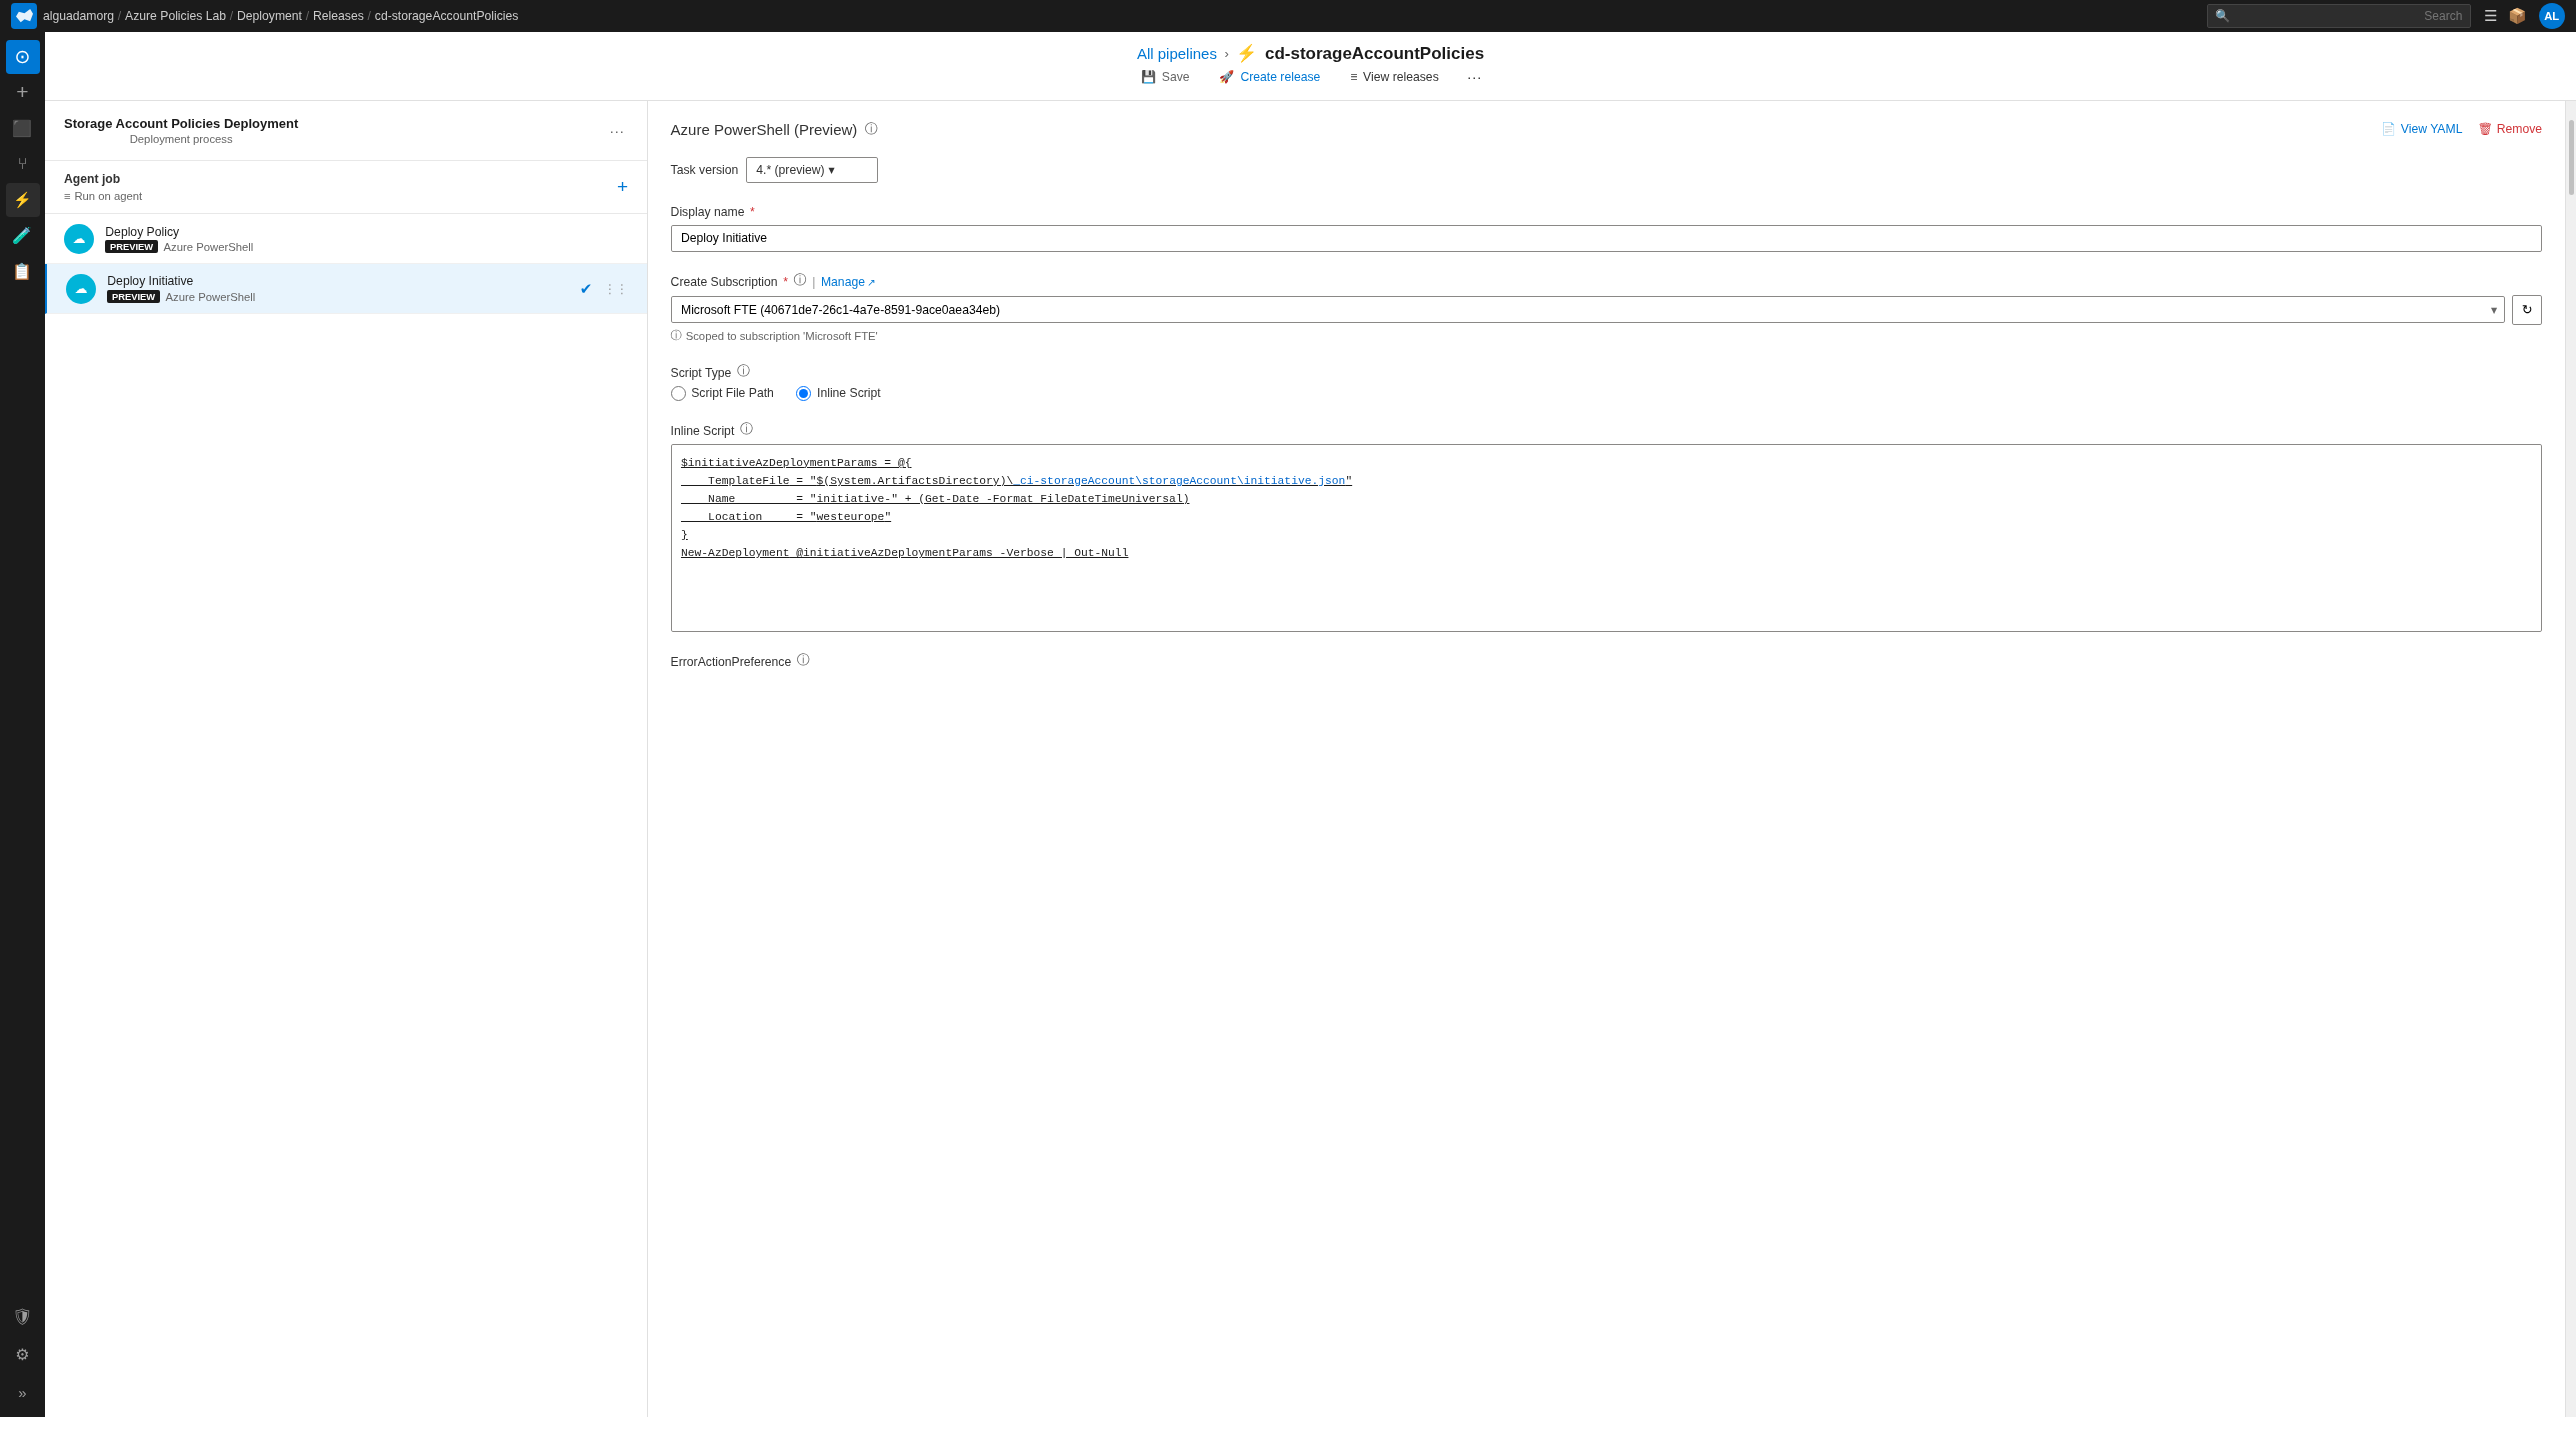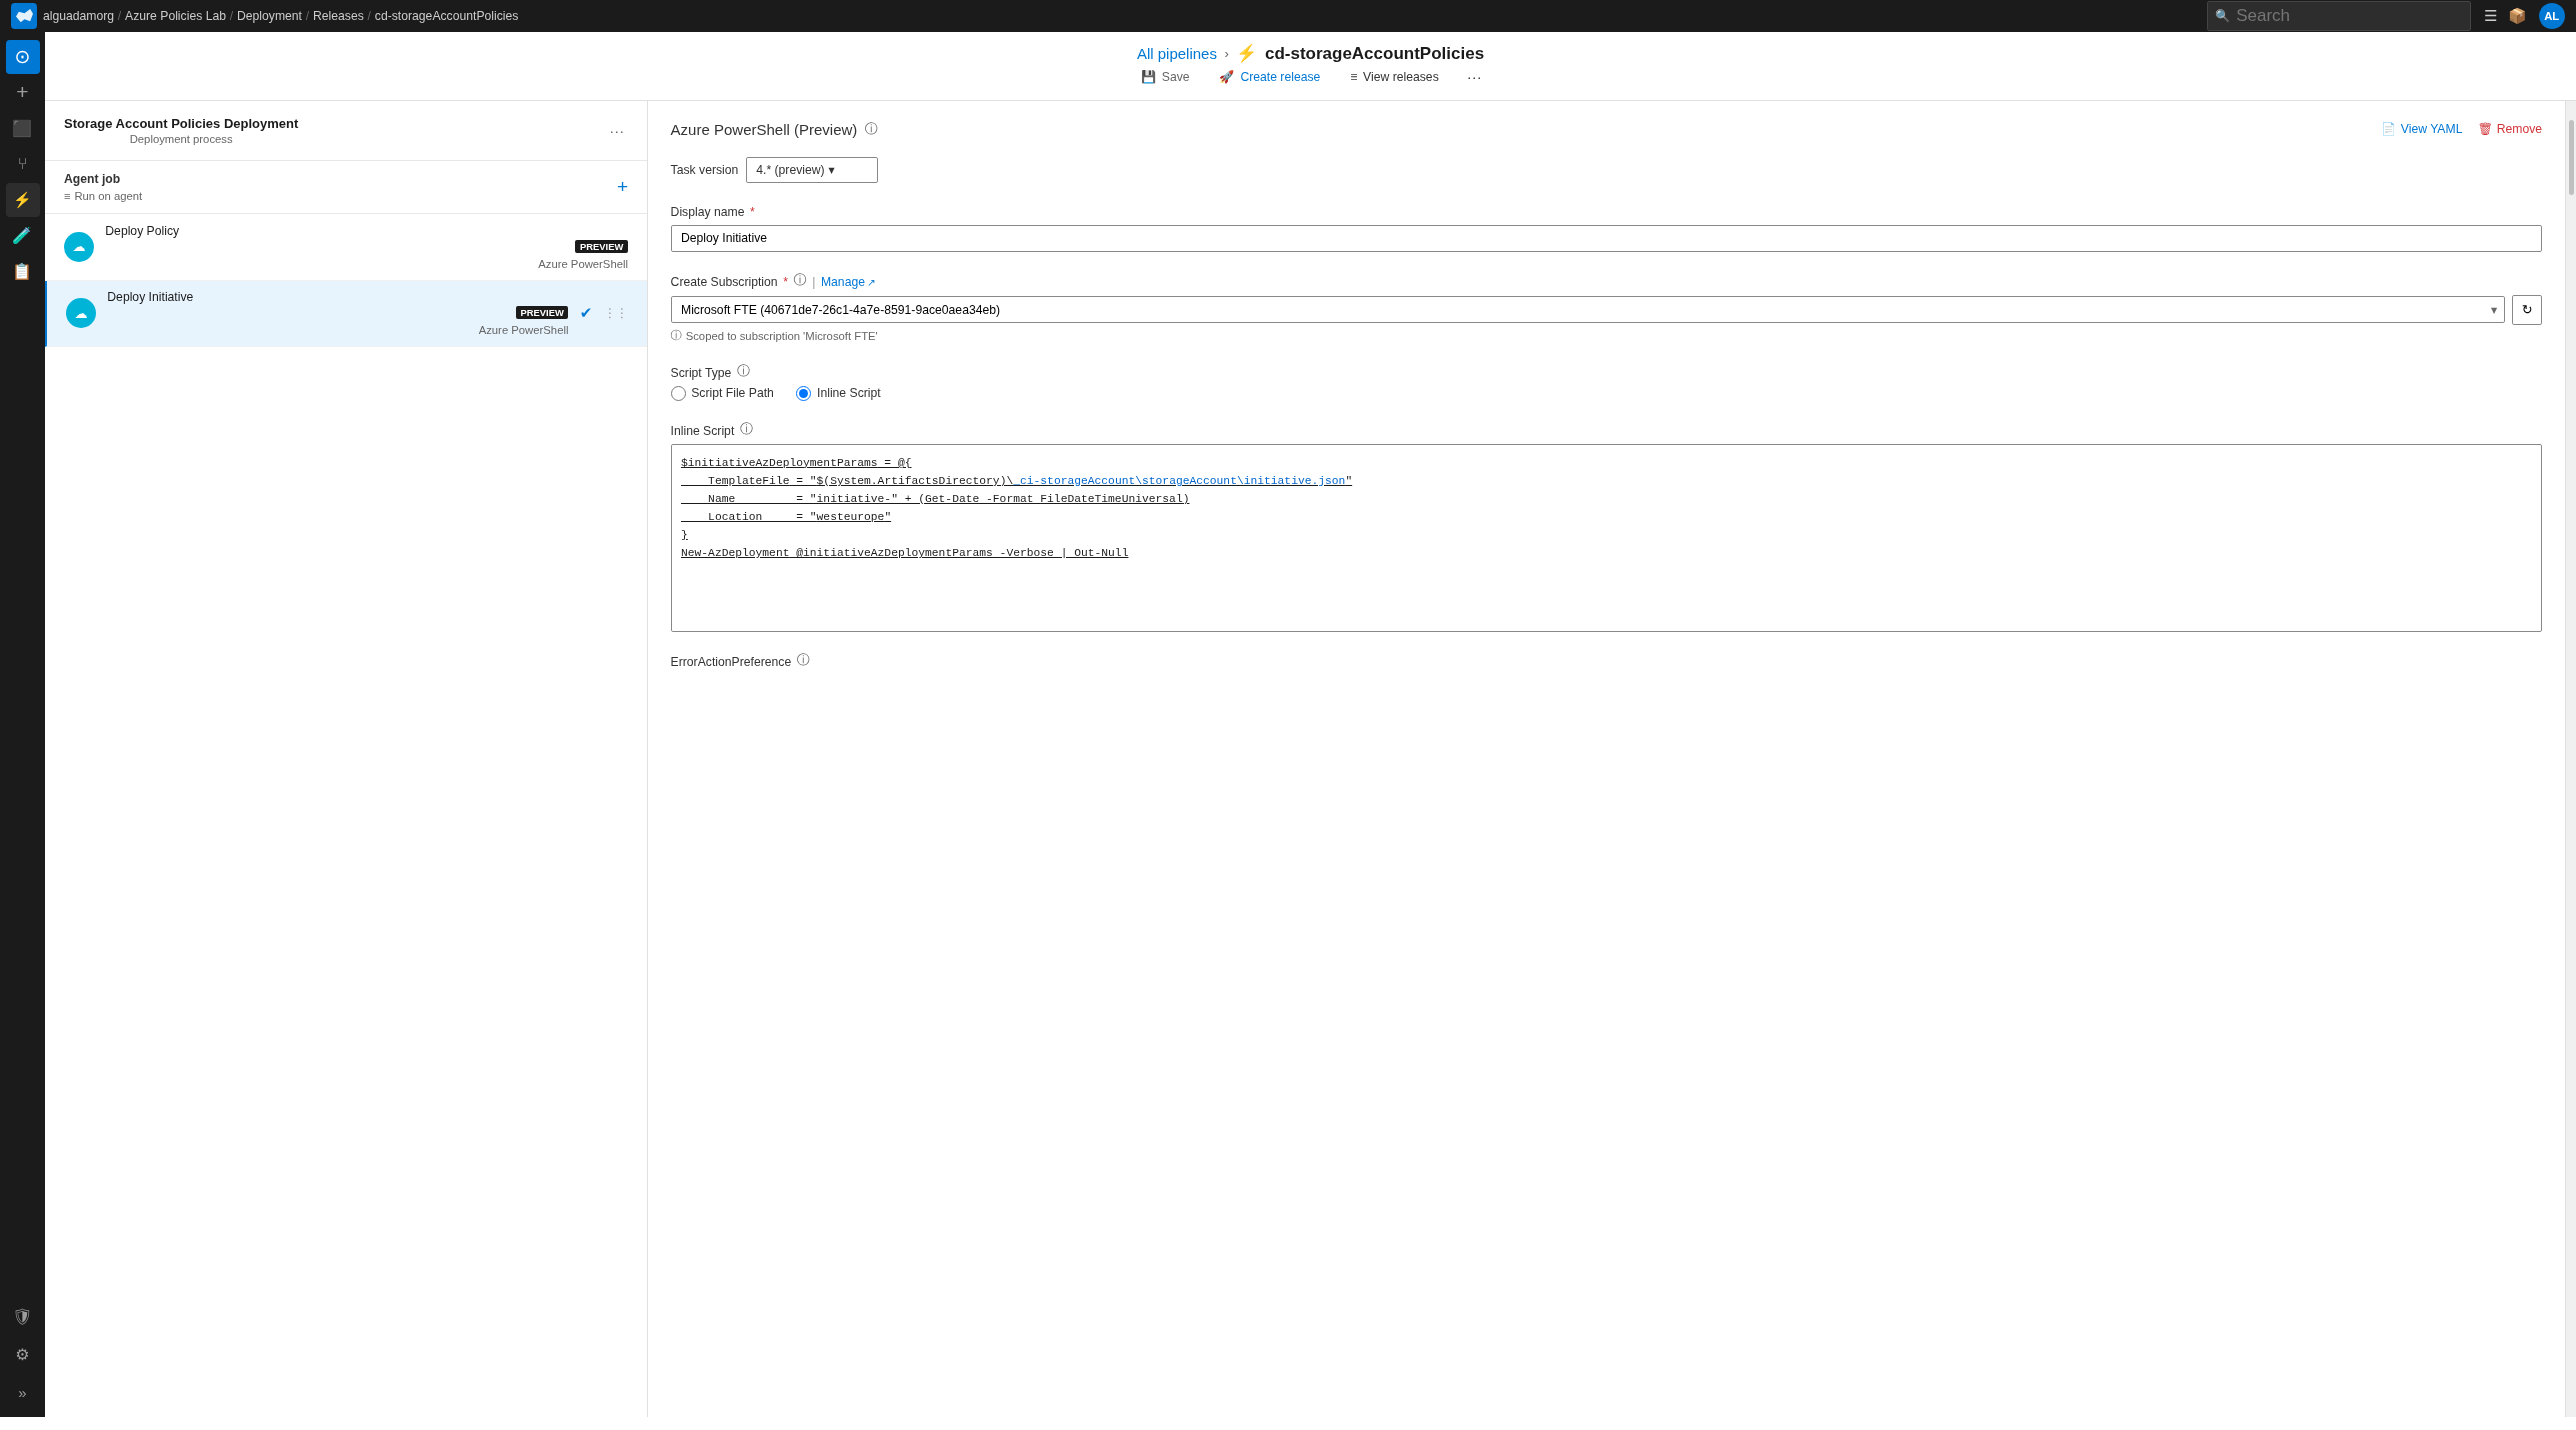--- a/index.html
+++ b/index.html
@@ -24,21 +24,21 @@
       background: #2d2d2d;
       border: 0.9px solid #444;
       border-radius: 1.9px;
       display: flex;
       align-items: center;
       padding: 3.8px 7.5px;
       gap: 5.6px;
       color: #ccc;
       width: 264px;
     }
-    .search-box input { background: transparent; border: none; outline: none; color: #ccc; font-size: 17px; width: 100%; }
+    .search-box input { background: transparent; border: none; outline: none; color: #ccc; font-size: 12px; width: 100%; text-align: right; }
     .topbar-icons { display: flex; align-items: center; gap: 11.3px; margin-left: 7.5px; }
     .topbar-icon { color: #ccc; cursor: pointer; font-size: 15px; }
     .avatar { width: 26px; height: 26px; border-radius: 50%; background: #0078d4; display: flex; align-items: center; justify-content: center; color: white; font-size: 11.3px; font-weight: bold; }
 
     
     .layout { display: flex; height: calc(100vh - 45px); }
     .sidebar-left {
       width: 45px;
       background: #1b1b1b;
       display: flex;
@@ -108,21 +108,21 @@
       border-bottom: 0.9px solid #f0f0f0;
       display: flex;
       align-items: center;
       gap: 11.3px;
       cursor: pointer;
     }
     .task-item.selected { background: #e8f4fd; border-left: 2.8px solid #0078d4; }
     .task-icon { width: 30px; height: 30px; border-radius: 50%; background: #0099bc; display: flex; align-items: center; justify-content: center; color: white; font-size: 13px; flex-shrink: 0; }
     .task-info { flex: 1; }
     .task-name { font-size: 12.2px; font-weight: 500; color: #1b1b1b; }
-    .task-badges { display: flex; align-items: flex-end; gap: 5.6px; margin-top: 1.9px; flex-direction: column; }
+    .task-badges { display: flex; align-items: center; gap: 5.6px; margin-top: 1.9px; }
     .badge-preview { background: #1b1b1b; color: white; font-size: 9.4px; padding: 0.9px 4.7px; border-radius: 1.9px; font-weight: 600; }
     .task-type { font-size: 11.3px; color: #666; }
     .task-check { color: #0078d4; font-size: 15px; }
     .task-drag { color: #999; cursor: grab; }
 
     
     .task-config-header { display: flex; align-items: center; justify-content: space-between; margin-bottom: 19px; }
     .task-config-title { display: flex; align-items: center; gap: 7.5px; font-size: 15px; font-weight: 500; }
     .info-icon { color: #666; font-size: 13px; cursor: pointer; }
     .task-config-actions { display: flex; align-items: center; gap: 15px; }

